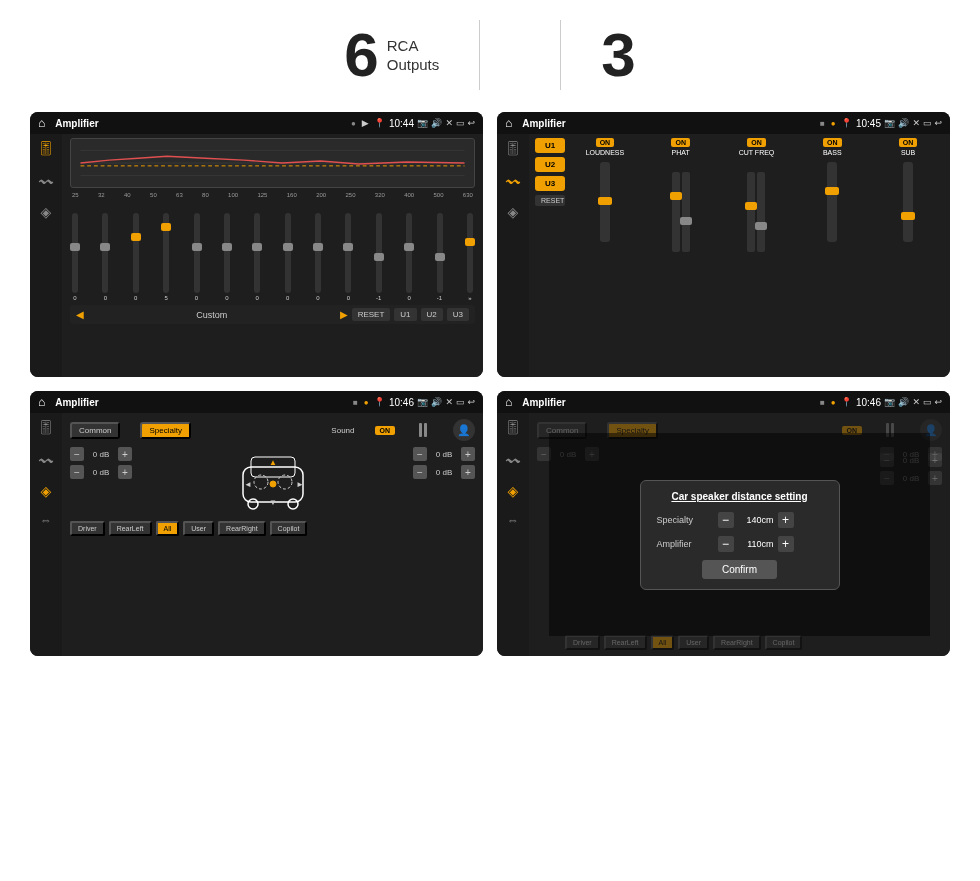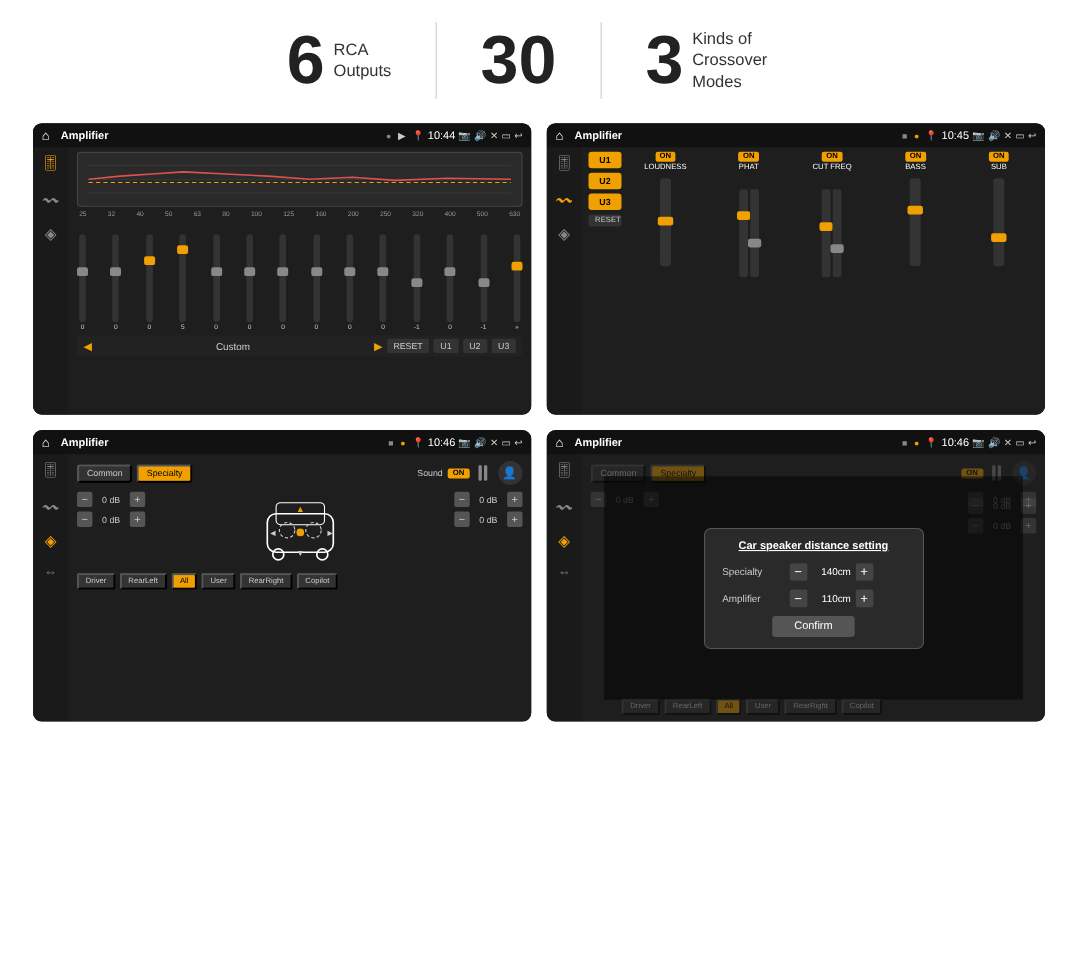--- a/index.html
+++ b/index.html
@@ -261,21 +261,21 @@
 
     
     .fader-panel {
       flex: 1;
       background: #1e1e1e;
       padding: 6px 8px;
     }
     .fader-top-row {
       display: flex;
       align-items: center;
-      gap: 4px;
+      gap: 20px;
       margin-bottom: 6px;
     }
     .tab-btn {
       background: #333;
       color: #ccc;
       font-size: 8px;
       padding: 2px 7px;
       border-radius: 3px;
       cursor: pointer;
     }
@@ -436,26 +436,24 @@
 <div class="page-wrapper">
 
 
   <div class="stats-row">
     <div class="stat-item">
       <span class="stat-number">6</span>
       <span class="stat-label">RCA<br>Outputs</span>
     </div>
     <div class="stat-divider"></div>
     <div class="stat-item">
-      <span class="stat-number">30</span>
     </div>
     <div class="stat-divider"></div>
     <div class="stat-item">
       <span class="stat-number">3</span>
-      <span class="stat-label">Kinds of<br>Crossover Modes</span>
     </div>
   </div>
 
   <div class="screens-grid">
 
     <div class="screen-card">
       <div class="status-bar">
         <span class="home-icon">⌂</span>
         <span class="app-title">Amplifier</span>
         <span style="color:#888;font-size:8px;">●</span>

